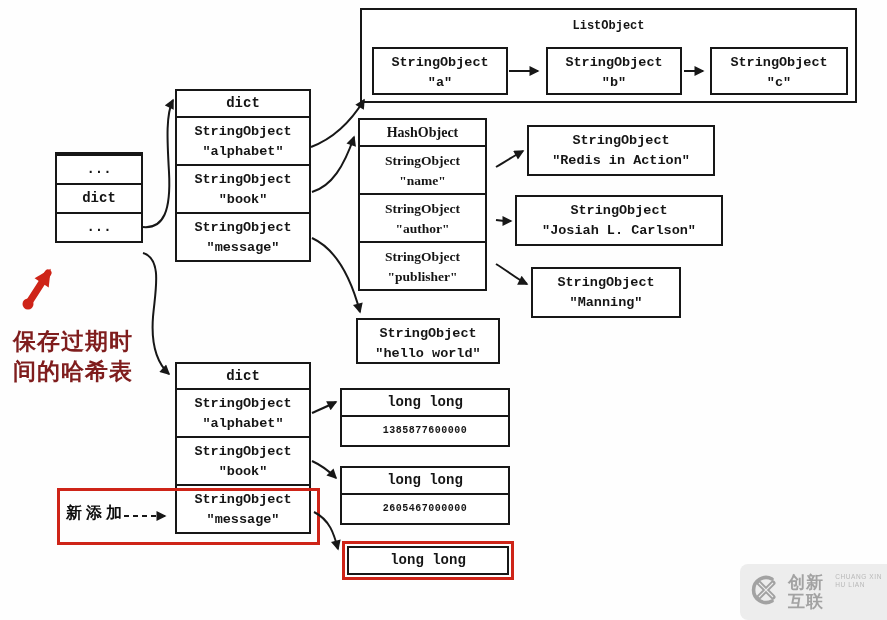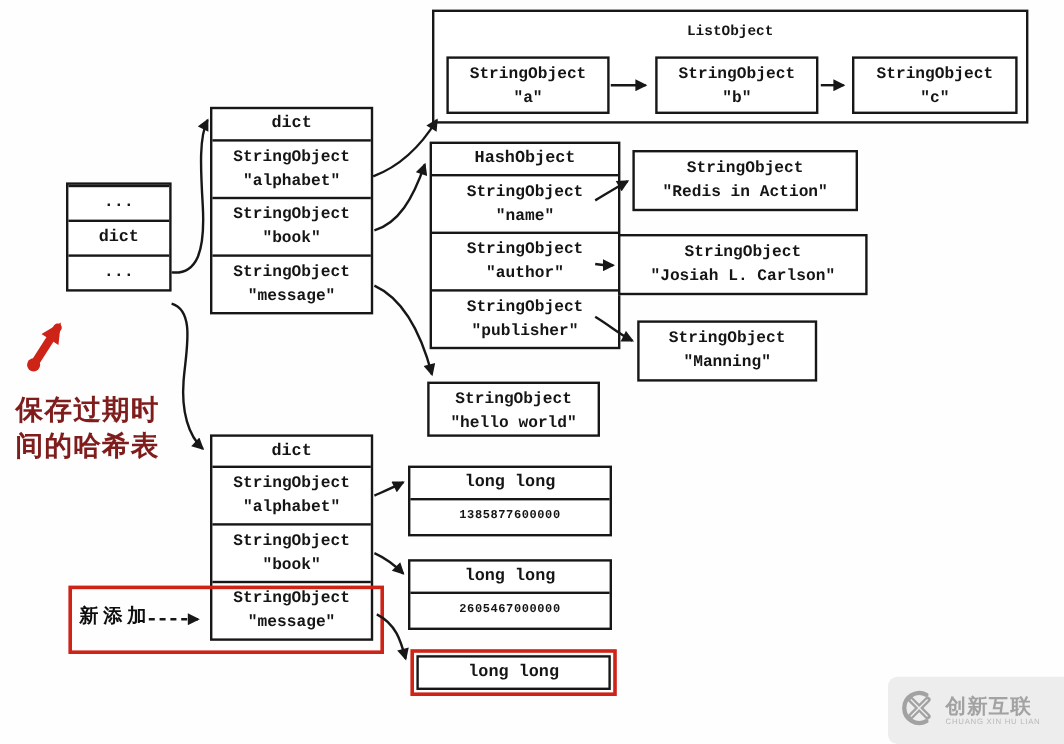--- a/index.html
+++ b/index.html
@@ -28,21 +28,21 @@
     font-size:16px; color:#0d0d0d; letter-spacing:4px;
   }
   .hl-rect { position:absolute; left:57px; top:488px; width:263px; height:57px;
              border:3px solid #ce2418; background:transparent; z-index:5; }
   .red-outline { outline:3px solid #ce2418; outline-offset:2px; }
   .watermark {
     position:absolute; left:740px; top:564px; width:147px; height:56px;
     background:#ededed; border-radius:8px 0 0 8px; z-index:2;
     display:flex; align-items:center; padding-left:10px; gap:6px;
   }
-  .wm-text { display:flex; flex-direction:column; }
+  .wm-text { display:flex; }
   .wm-brand { font-family:"Liberation Sans","DejaVu Sans",sans-serif; font-weight:700;
               font-size:17px; line-height:19px; color:#a2a2a2; letter-spacing:1px; }
   .wm-sub { font-family:"Liberation Sans","DejaVu Sans",sans-serif; font-weight:400;
             font-size:6.5px; line-height:8px; color:#b8b8b8; letter-spacing:0.6px; }
 </style>
 </head>
 <body>
 
 <div class="canvas">
 
@@ -82,21 +82,21 @@
     <div class="vbox" style="left:184px; top:37px; width:136px; height:48px;">
       <div>StringObject</div>
       <div>"b"</div>
     </div>
     <div class="vbox" style="left:348px; top:37px; width:138px; height:48px;">
       <div>StringObject</div>
       <div>"c"</div>
     </div>
   </div>
 
-  <div class="box" style="left:358px; top:118px; width:159px;">
+  <div class="box" style="left:358px; top:118px; width:129px;font-family:Liberation Serif, serif;">
     <div class="hdr">HashObject</div>
     <div class="cell tl">
       <div>StringObject</div>
       <div>"name"</div>
     </div>
     <div class="cell tl">
       <div>StringObject</div>
       <div>"author"</div>
     </div>
     <div class="cell tl">

